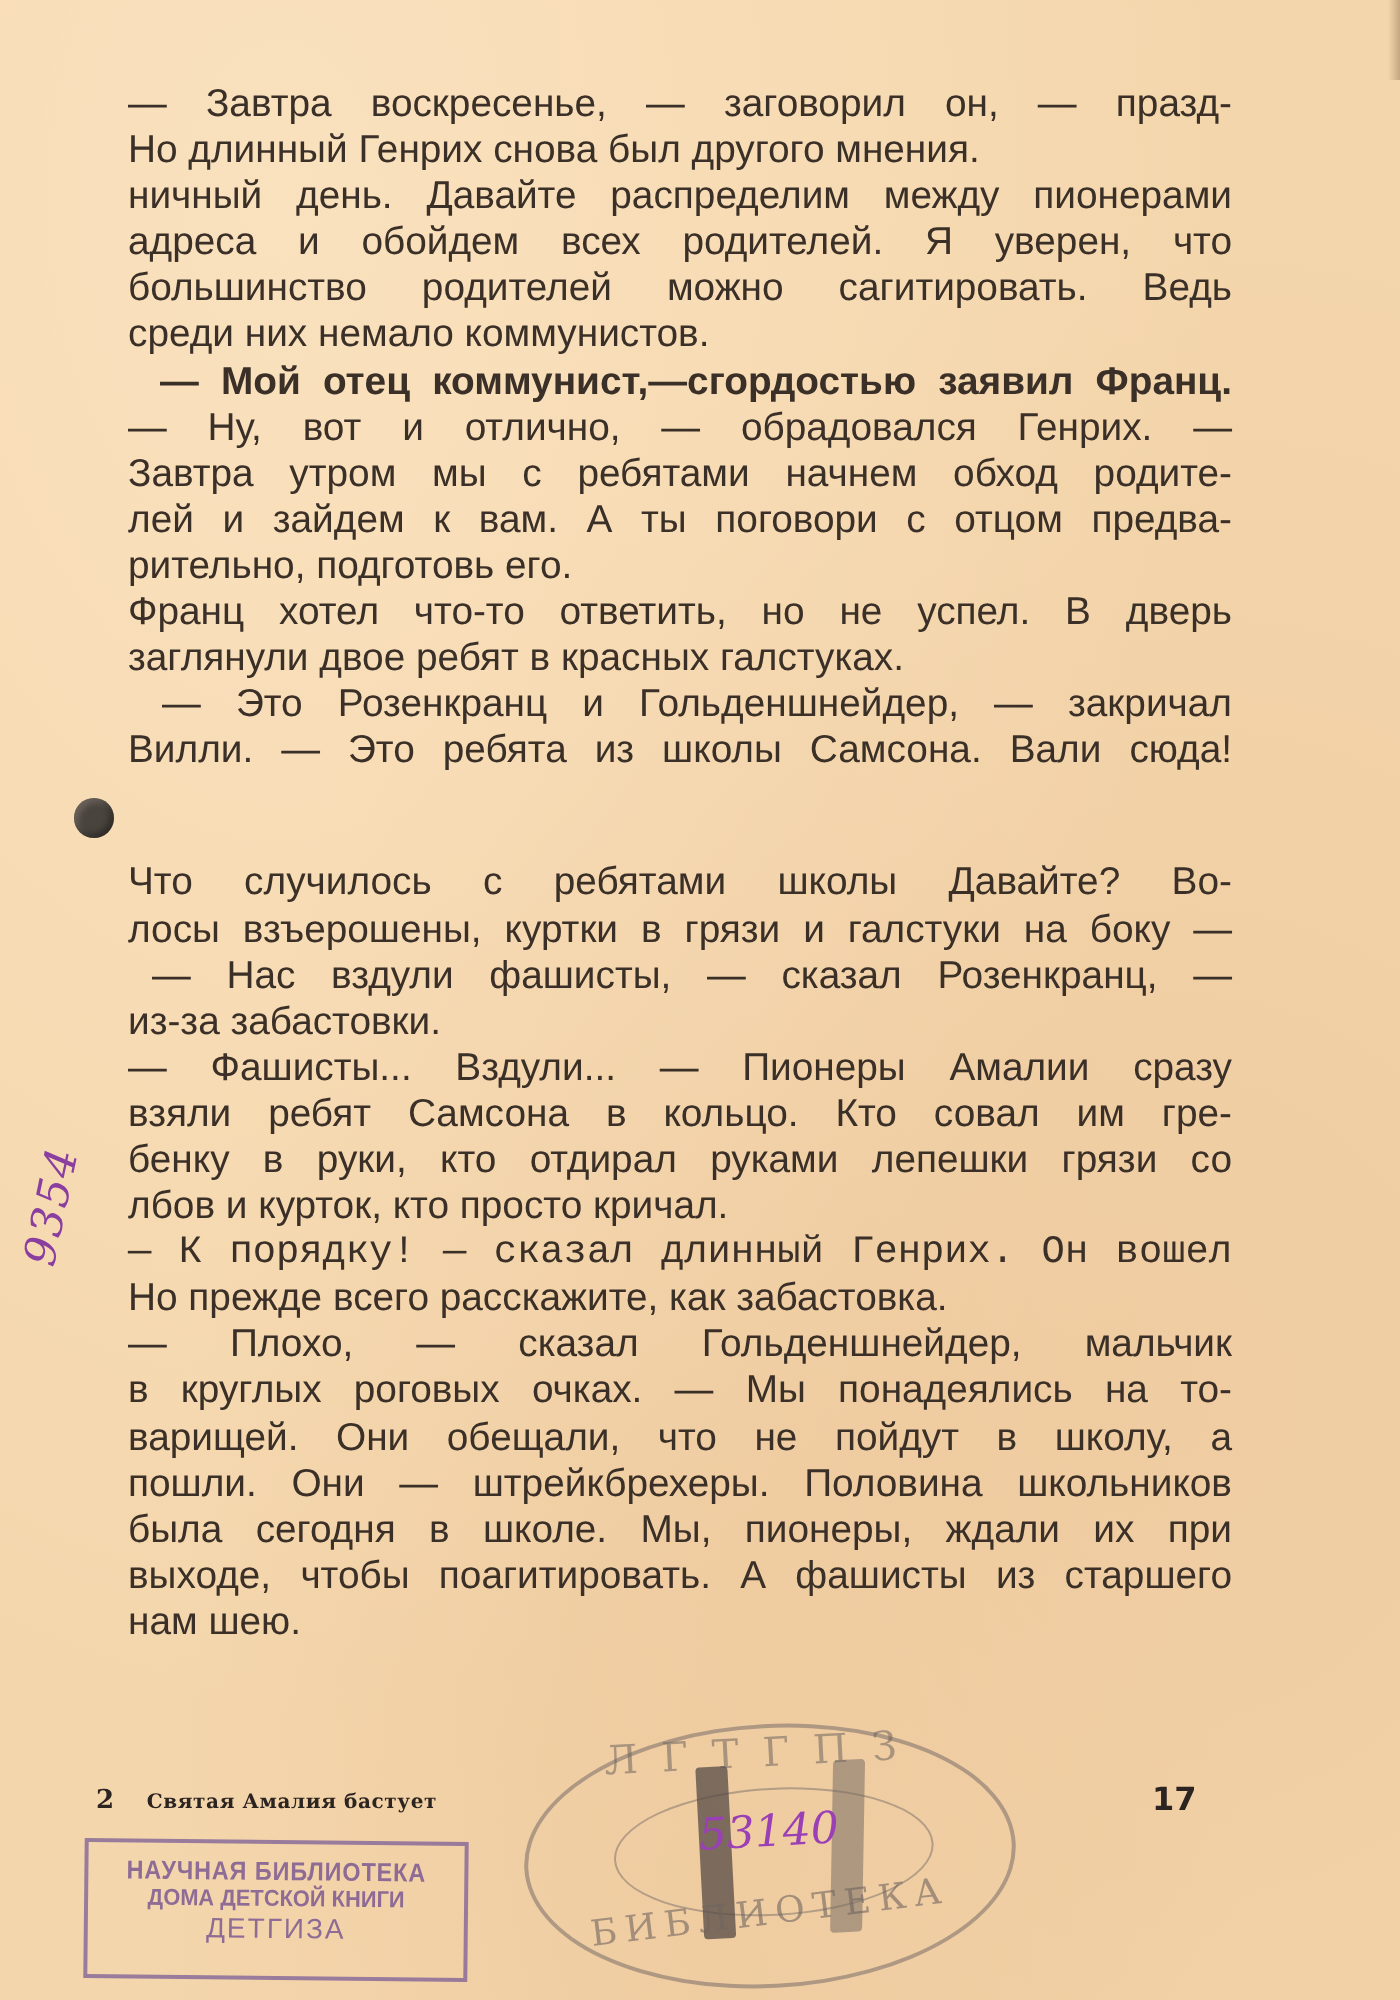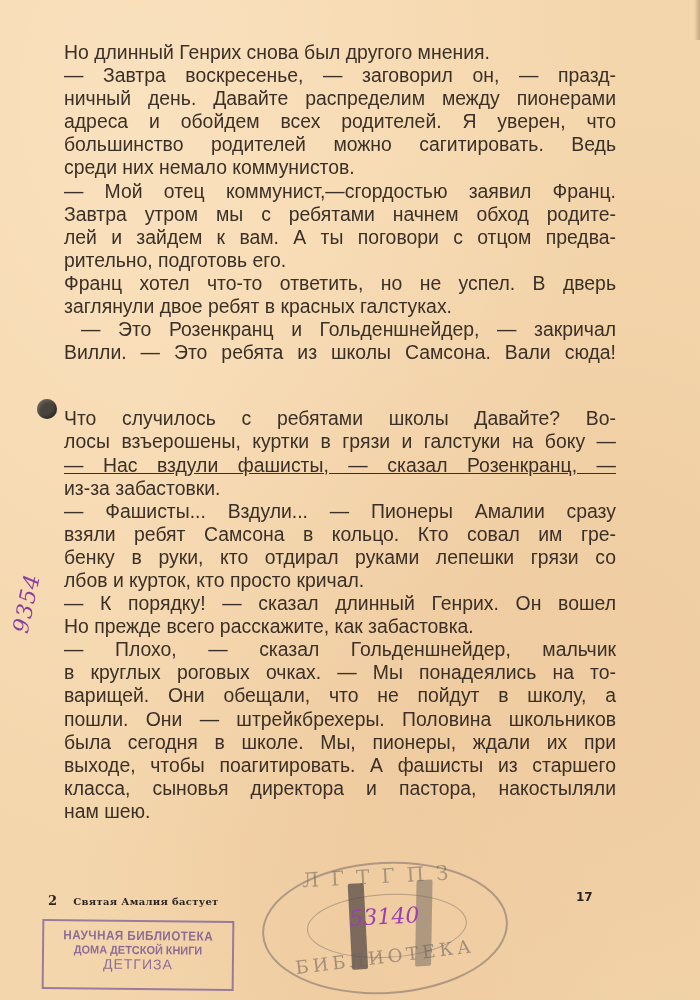--- a/index.html
+++ b/index.html
@@ -32,21 +32,21 @@
       transform: rotate(-78deg); transform-origin: left top; white-space: nowrap;
       letter-spacing: 1px;
     }
     .margin-note-wrap { position: absolute; left: 8px; top: 530px; width: 30px; height: 110px; }
     .footer-sig {
       position: absolute; left: 48px; top: 893px; font-size: 10px; font-weight: bold;
       color: #2c2420; font-family: "DejaVu Serif", serif; letter-spacing: 0.3px;
     }
     .footer-sig .sig-num { font-size: 13px; margin-right: 16px; }
     .page-number {
-      position: absolute; left: 576px; top: 890px; font-size: 12px; font-weight: bold;
+      position: absolute; left: 576px; top: 890px; font-size: 16px; font-weight: bold;
       color: #2c2420; font-family: "DejaVu Sans", sans-serif;
     }
     .stamp-rect {
       position: absolute; left: 42px; top: 920px; width: 188px; height: 66px;
       border: 2px solid #8a6c9a; color: #7d5a92; text-align: center;
       transform: rotate(0.6deg); opacity: 0.85;
     }
     .stamp-rect .s1 { font-size: 13px; font-weight: bold; margin-top: 6px; letter-spacing: 0.5px; transform: scaleX(0.9); }
     .stamp-rect .s2 { font-size: 11.5px; font-weight: bold; margin-top: 1px; transform: scaleX(0.95); }
     .stamp-rect .s3 { font-size: 14px; margin-top: 0px; letter-spacing: 1px; }
@@ -84,54 +84,54 @@
       background: linear-gradient(to left, rgba(150,120,90,0.5), rgba(150,120,90,0));
     }
   </style>
 </head>
 <body>
 
 <div class="paper-edge"></div>
 
 <div class="page-text">
   <div id="sec1">
+      <span class="line indent" style="padding-left: 0px; margin-left: 0px; text-indent: 0px;">— Завтра воскресенье, — заговорил он, — празд-</span>
       <span class="line last indent" style="padding-left: 0px; margin-left: 0px; text-indent: 0px;">Но длинный Генрих снова был другого мнения.</span>
-      <span class="line indent" style="padding-left: 0px; margin-left: 0px; text-indent: 0px;">— Завтра воскресенье, — заговорил он, — празд-</span>
       <span class="line">ничный день. Давайте распределим между пионерами</span>
       <span class="line">адреса и обойдем всех родителей. Я уверен, что</span>
       <span class="line">большинство родителей можно сагитировать. Ведь</span>
       <span class="line last">среди них немало коммунистов.</span>
-      <span class="line indent" style="padding-left: 0px; margin-left: 0px; text-indent: 0px;">— Мой отец коммунист,—сгордостью заявил Франц.</span>
+      <span class="line indent" style="padding-left: 0px; margin-left: 16px; text-indent: 0px; font-weight: bold;">— Мой отец коммунист,—сгордостью заявил Франц.</span>
+      <span class="line indent" style="padding-left: 0px; margin-left: 0px; text-indent: 0px;">— Ну, вот и отлично, — обрадовался Генрих. —</span>
       <span class="line">Завтра утром мы с ребятами начнем обход родите-</span>
       <span class="line">лей и зайдем к вам. А ты поговори с отцом предва-</span>
       <span class="line last">рительно, подготовь его.</span>
       <span class="line indent" style="padding-left: 0px; margin-left: 0px; text-indent: 0px;">Франц хотел что-то ответить, но не успел. В дверь</span>
       <span class="line last">заглянули двое ребят в красных галстуках.</span>
       <span class="line indent" style="padding-left: 0px; margin-left: 17px; text-indent: 0px;">— Это Розенкранц и Гольденшнейдер, — закричал</span>
       <span class="line">Вилли. — Это ребята из школы Самсона. Вали сюда!</span>
     </div>
   <div class="gap"></div>
   <div id="sec2">
       <span class="line indent" style="padding-left: 0px; margin-left: 0px; text-indent: 0px;">Что случилось с ребятами школы Давайте? Во-</span>
       <span class="line">лосы взъерошены, куртки в грязи и галстуки на боку —</span>
-      <span class="line indent" style="padding-left: 0px; margin-left: 0px; text-indent: 0px; text-decoration: underline;">— Нас вздули фашисты, — сказал Розенкранц, —</span>
+      <span class="line indent" style="padding-left: 0px; margin-left: 12px; text-indent: 0px;">— Нас вздули фашисты, — сказал Розенкранц, —</span>
       <span class="line last">из-за забастовки.</span>
       <span class="line indent" style="padding-left: 0px; margin-left: 0px; text-indent: 0px;">— Фашисты... Вздули... — Пионеры Амалии сразу</span>
       <span class="line">взяли ребят Самсона в кольцо. Кто совал им гре-</span>
       <span class="line">бенку в руки, кто отдирал руками лепешки грязи со</span>
       <span class="line last">лбов и курток, кто просто кричал.</span>
-      <span class="line indent" style="padding-left: 0px; margin-left: 0px; text-indent: 0px;">— К порядку! — сказал длинный Генрих. Он вошел</span>
+      <span class="line indent" style="padding-left: 0px; margin-left: 0px; text-indent: 0px; font-family: Liberation Mono, monospace;">— К порядку! — сказал длинный Генрих. Он вошел</span>
       <span class="line last">Но прежде всего расскажите, как забастовка.</span>
       <span class="line indent" style="padding-left: 0px; margin-left: 0px; text-indent: 0px;">— Плохо, — сказал Гольденшнейдер, мальчик</span>
       <span class="line">в круглых роговых очках. — Мы понадеялись на то-</span>
       <span class="line">варищей. Они обещали, что не пойдут в школу, а</span>
       <span class="line">пошли. Они — штрейкбрехеры. Половина школьников</span>
       <span class="line">была сегодня в школе. Мы, пионеры, ждали их при</span>
       <span class="line">выходе, чтобы поагитировать. А фашисты из старшего</span>
-      <span class="line">класса, сыновья директора и пастора, накостыляли</span>
       <span class="line last">нам шею.</span>
     </div>
 </div>
 
 <div class="bullet-dot"></div>
 
 <div class="margin-note-wrap">
   <span class="margin-note" style="position:absolute;left:0;top:100px;">9354</span>
 </div>
 

